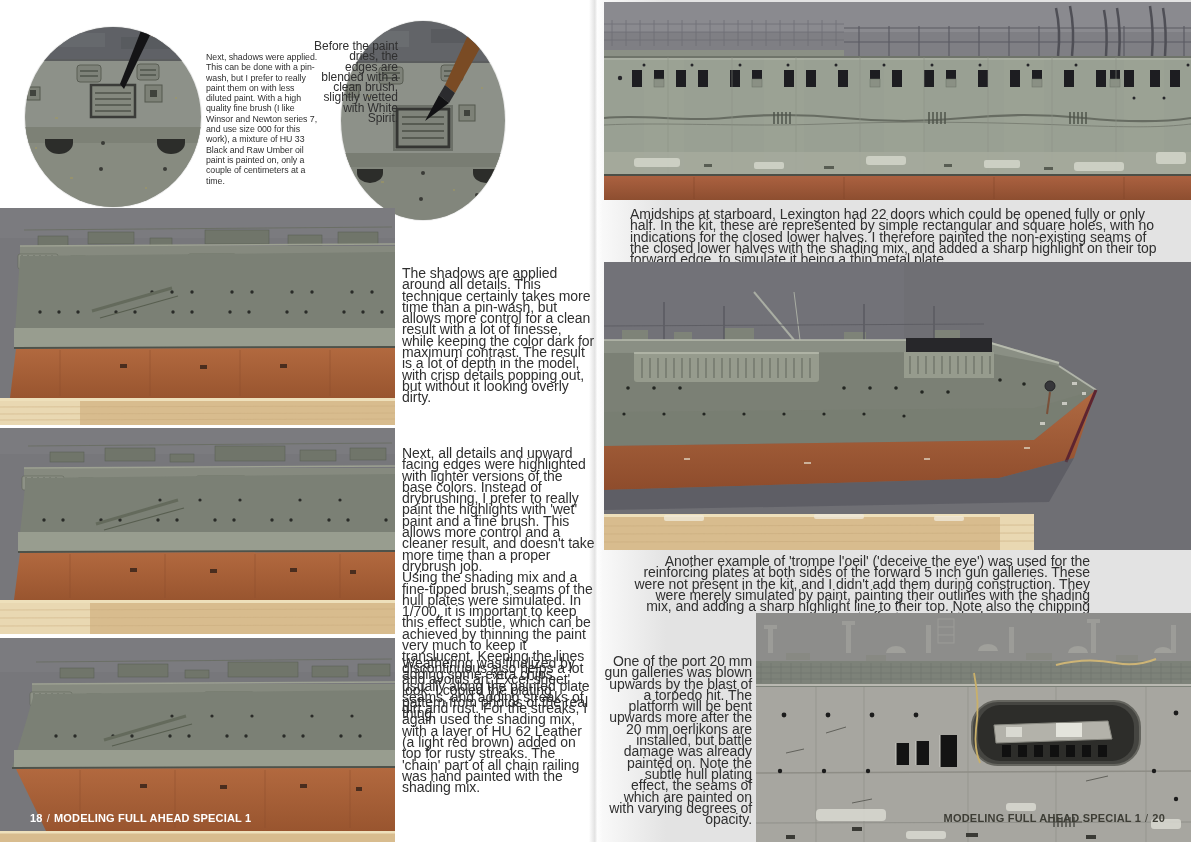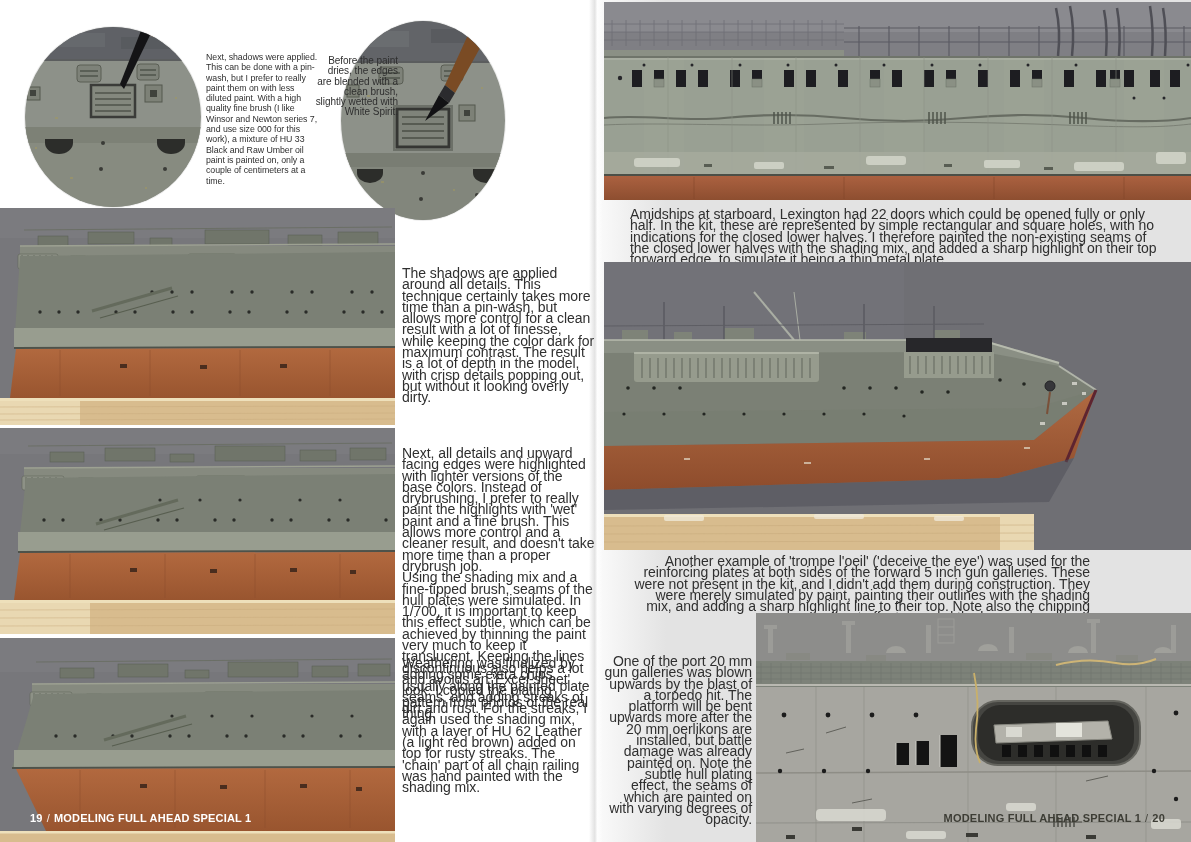--- a/index.html
+++ b/index.html
@@ -124,21 +124,21 @@
         </g>
         <g>
           <polygon points="138,-10 154,0 114,72 104,64" fill="#7a4b24"></polygon>
           <polygon points="114,72 104,64 98,74 108,82" fill="#2b2b2e"></polygon>
           <polygon points="108,82 98,74 84,100" fill="#121214"></polygon>
         </g>
       </svg>
     </div>
 
     <div class="txt" style="left:206px;top:52px;width:112px;font-size:8.8px;line-height:10.3px;">Next, shadows were applied. This can be done with a pin-wash, but I prefer to really paint them on with less diluted paint. With a high quality fine brush (I like Winsor and Newton series 7, and use size 000 for this work), a mixture of HU 33 Black and Raw Umber oil paint is painted on, only a couple of centimeters at a time.</div>
-    <div class="txt right" style="left:314px;top:56px;width:84px;font-size:10px;line-height:10.3px;">Before the paint dries, the edges are blended with a clean brush, slightly wetted with White Spirit.</div>
+    <div class="txt right" style="left:314px;top:41px;width:84px;font-size:12px;line-height:10.3px;">Before the paint dries, the edges are blended with a clean brush, slightly wetted with White Spirit.</div>
 
     <div class="photo" style="left:0;top:208px;width:395px;height:217px;">
       <svg width="395" height="217" viewBox="0 0 395 217">
         <defs>
           <linearGradient id="or1" x1="0" y1="0" x2="0" y2="1">
             <stop offset="0" stop-color="#b2693f"></stop>
               <stop offset="1" stop-color="#99552f"></stop>
           </linearGradient>
         </defs>
         <rect class="f-bd" width="395" height="217"></rect>
@@ -777,19 +777,19 @@
           <rect x="210" y="220" width="12" height="4"></rect>
         <rect x="330" y="222" width="10" height="4"></rect>
           <rect x="30" y="222" width="9" height="4"></rect>
       </g>
     </svg>
   </div>
 
   <div class="gutter"></div>
 
   <div class="footer footer-left">
-    <span>19</span><span class="sep">/</span><span>MODELING FULL AHEAD SPECIAL 1</span>
+    <span>18</span><span class="sep">/</span><span>MODELING FULL AHEAD SPECIAL 1</span>
   </div>
   <div class="footer footer-right">
     <span>MODELING FULL AHEAD SPECIAL 1</span><span class="sep">/</span><span>20</span>
   </div>
 
 </div>
 
 </body></html>

